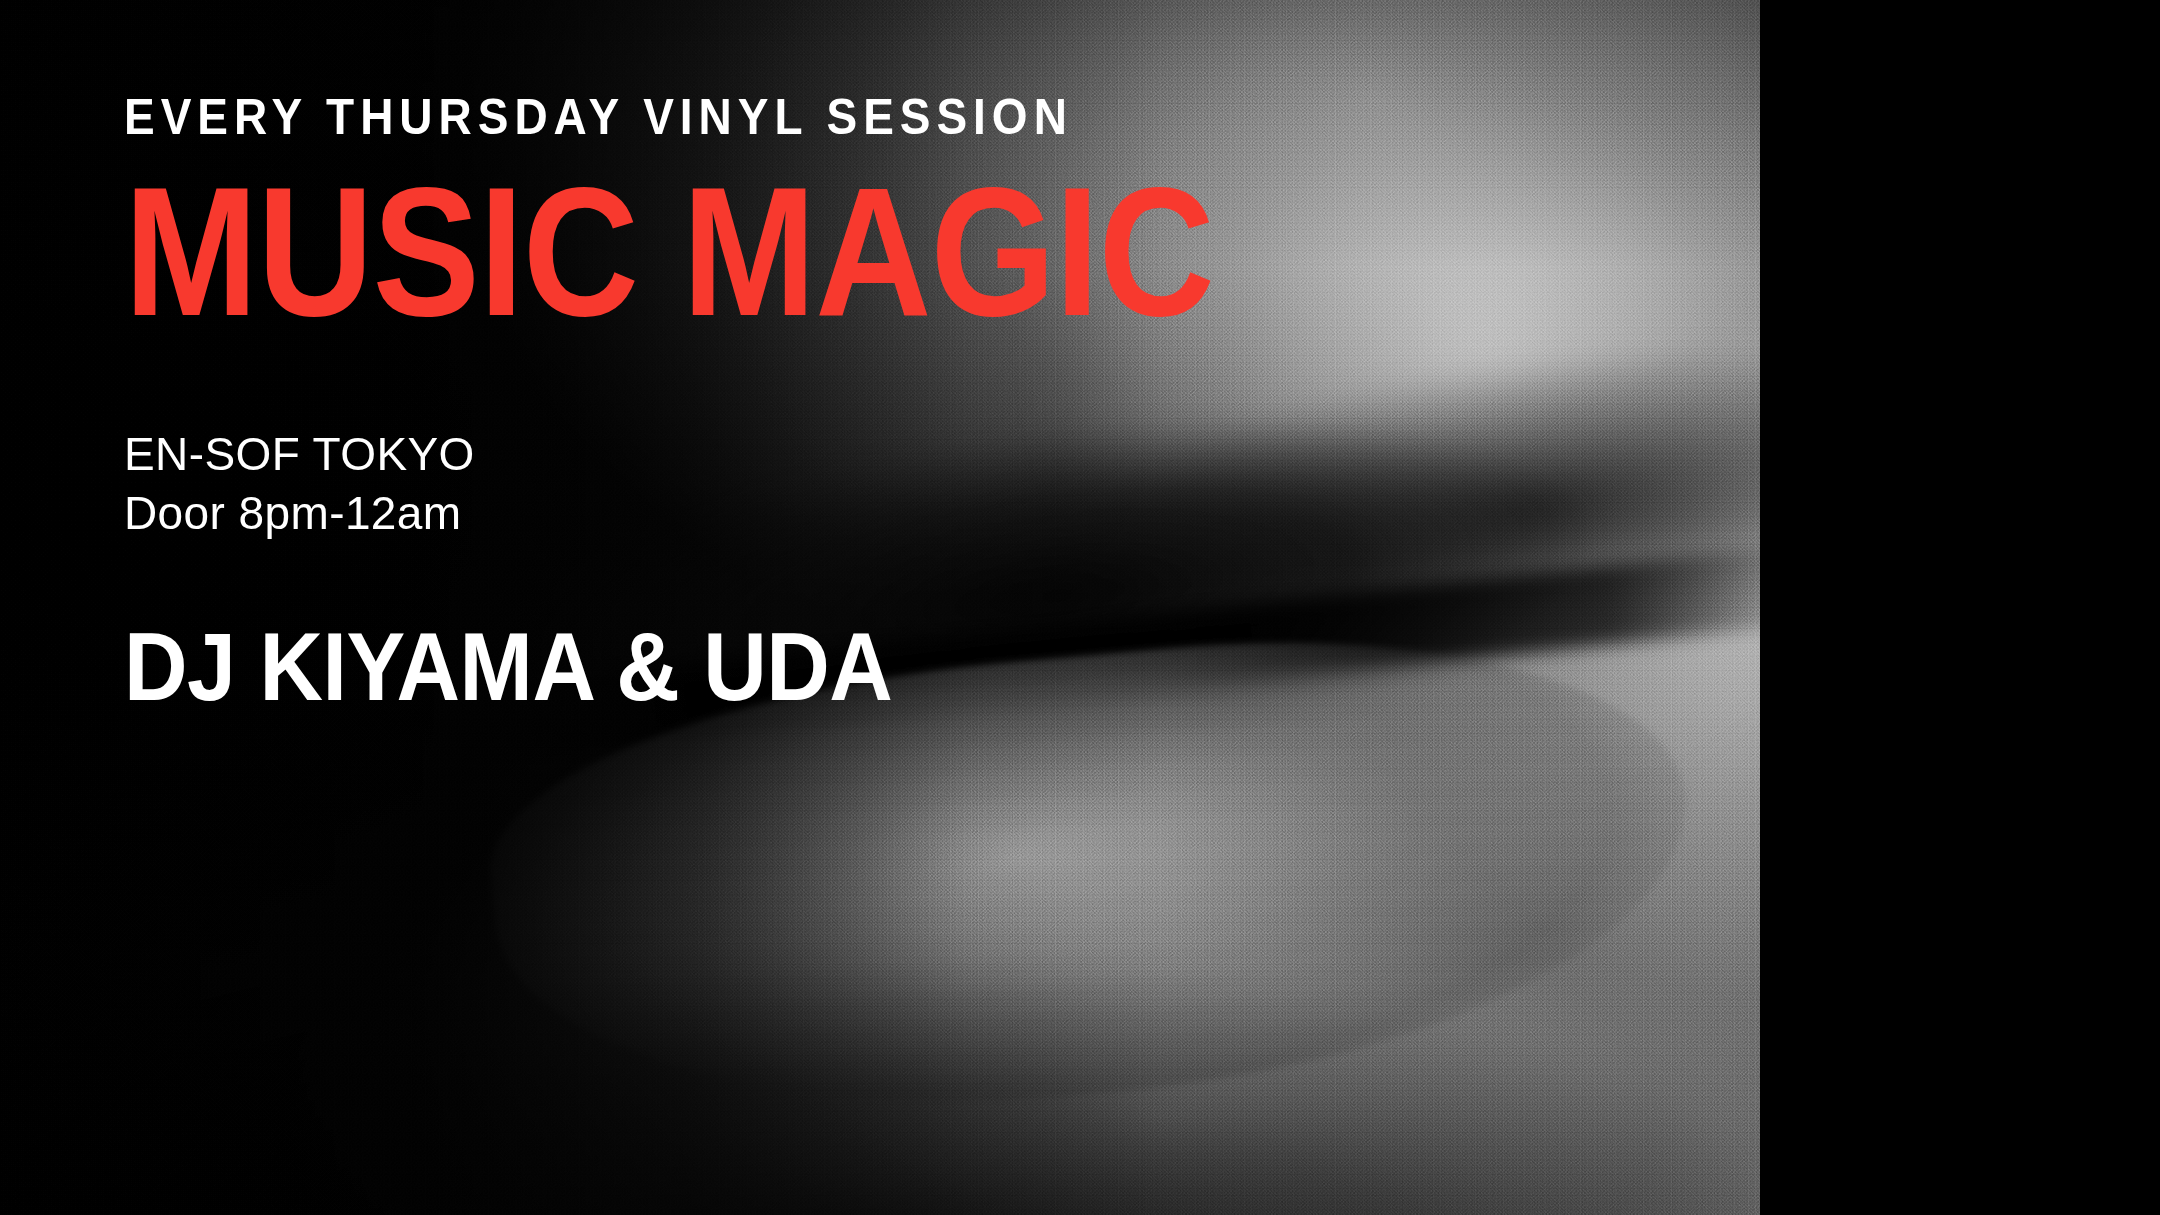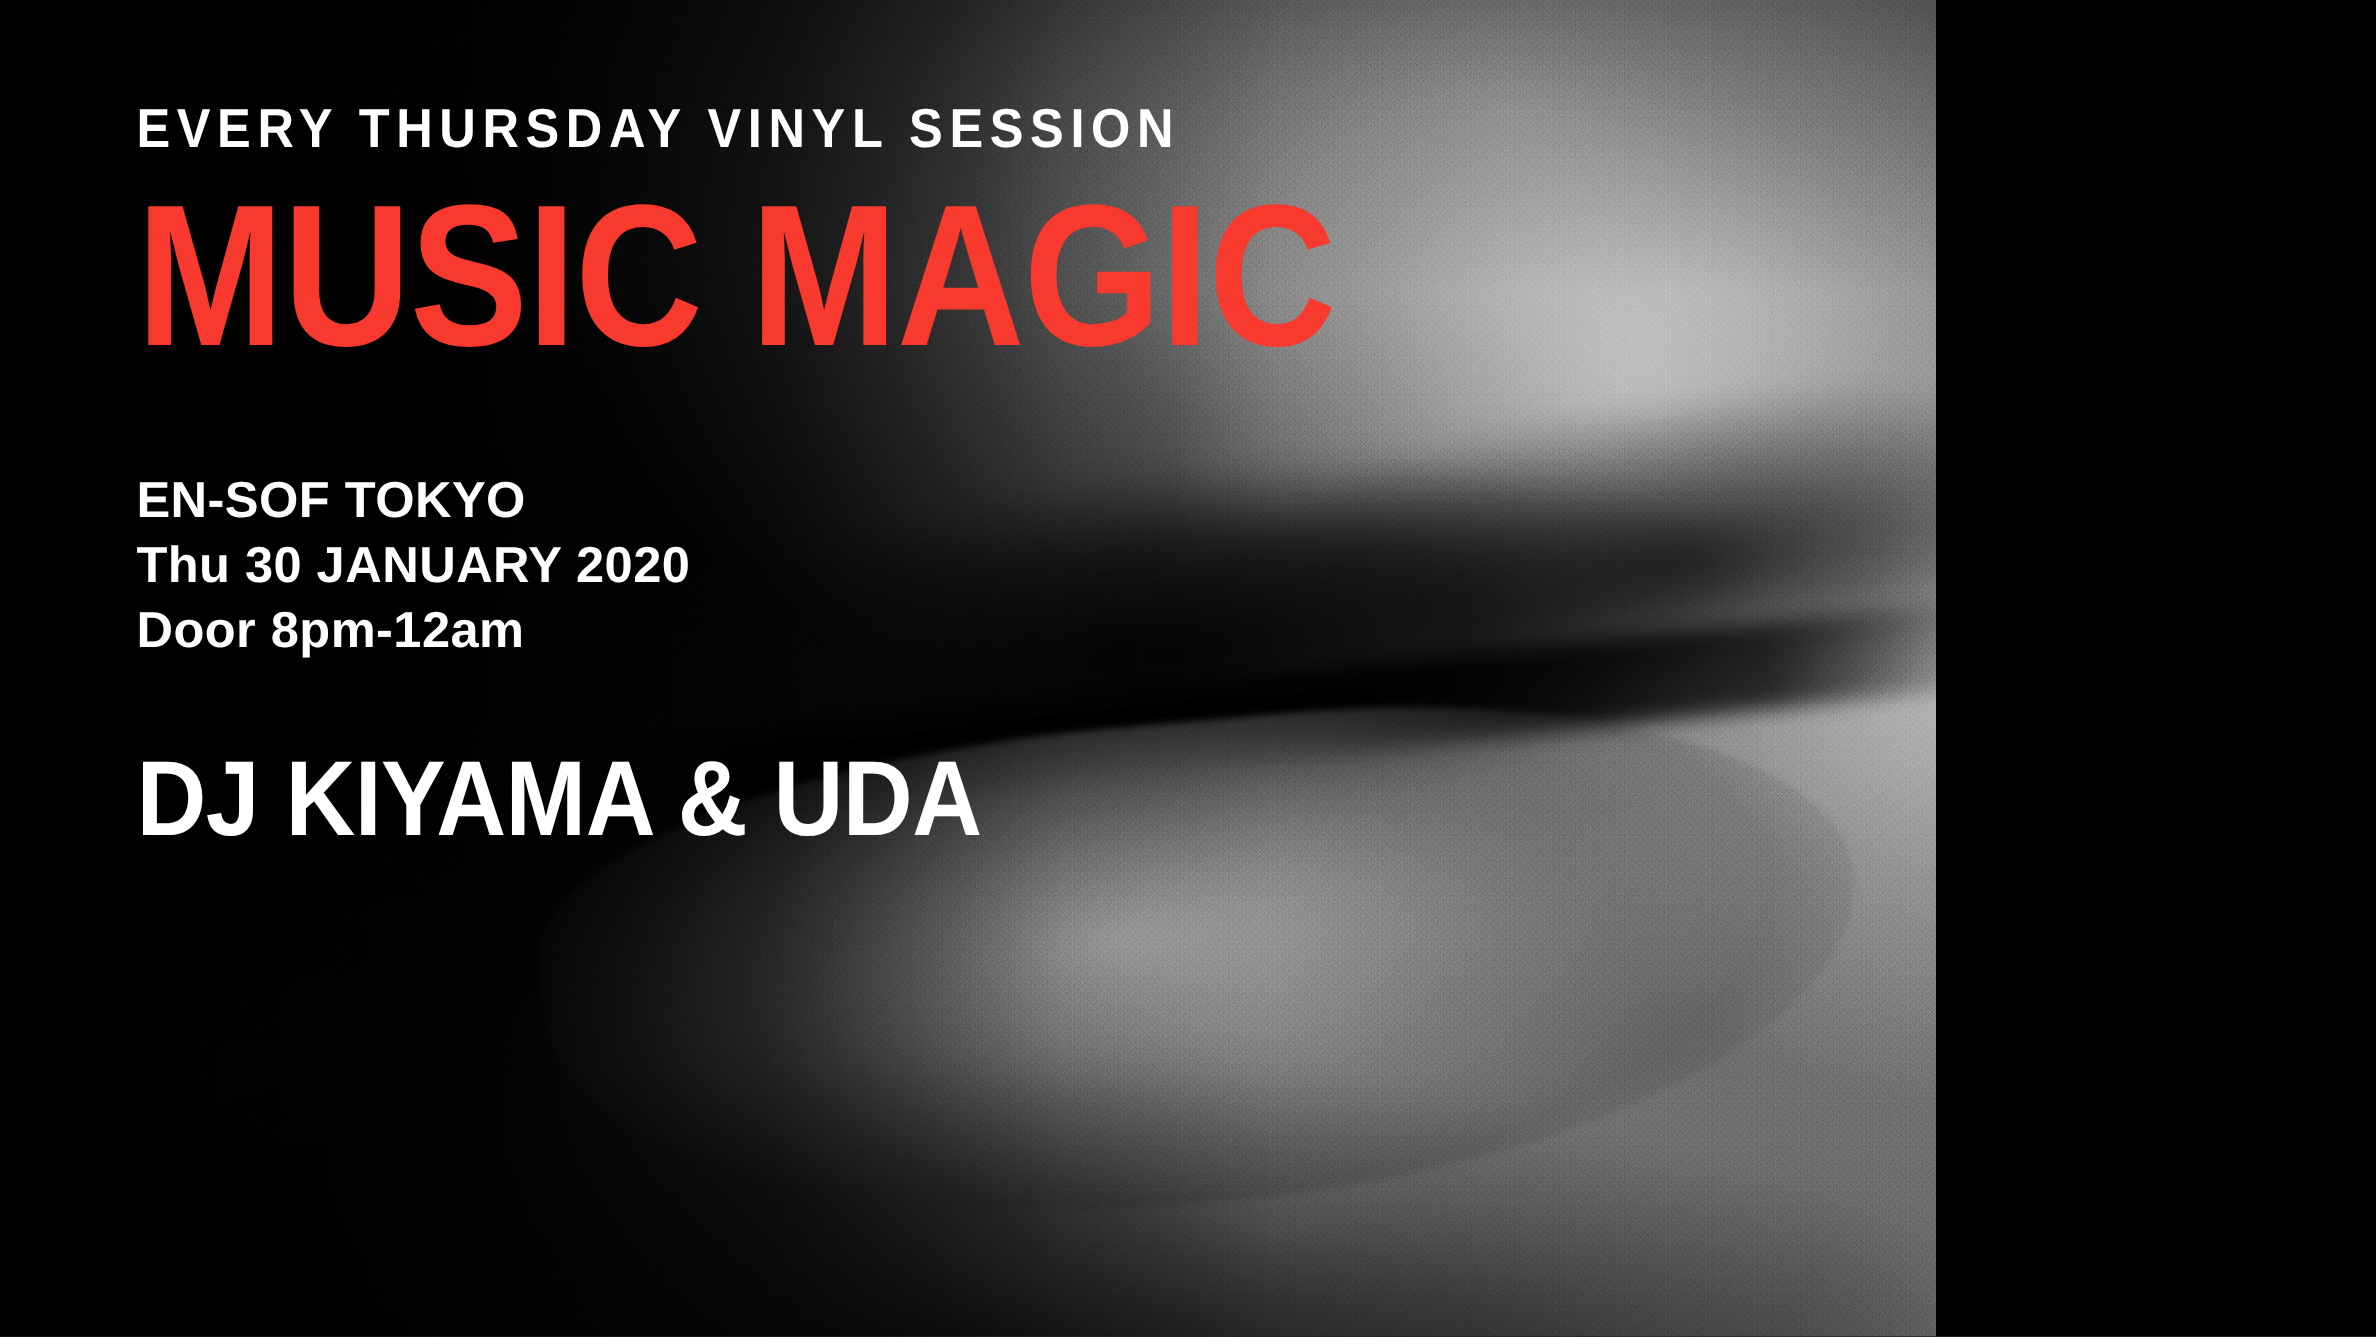--- a/index.html
+++ b/index.html
@@ -155,21 +155,21 @@
     white-space:nowrap;
     transform:scaleX(1.02) scaleY(1.16);
     transform-origin:left center;
   }
 
   .details {
     margin-top:104px;
     color:#ffffff;
     font-family:"Liberation Sans", sans-serif;
     font-size:46px;
-    font-weight:700;
+    font-weight:400;
     line-height:1.28;
     letter-spacing:0.4px;
   }
   .details div { white-space:nowrap; }
 
   .lineup {
     margin-top:80px;
     color:#ffffff;
     font-family:"Liberation Sans Narrow","Liberation Sans", sans-serif;
     font-size:88px;
@@ -199,20 +199,19 @@
   </div>
 
   <div class="content">
 
     <div class="kicker">EVERY THURSDAY VINYL SESSION</div>
 
     <div class="headline">MUSIC MAGIC</div>
 
     <div class="details">
       <div>EN-SOF TOKYO</div>
-      <div>Thu 30 JANUARY 2020</div>
       <div>Door 8pm-12am</div>
     </div>
 
     <div class="lineup">DJ KIYAMA &amp; UDA</div>
 
   </div>
 </div>
 
 </body></html>

